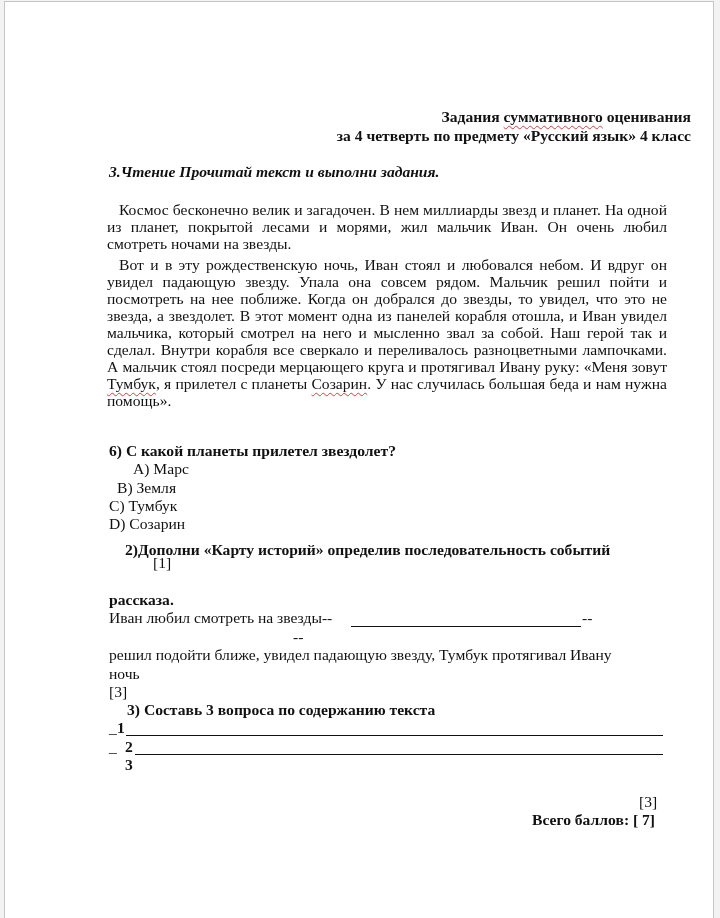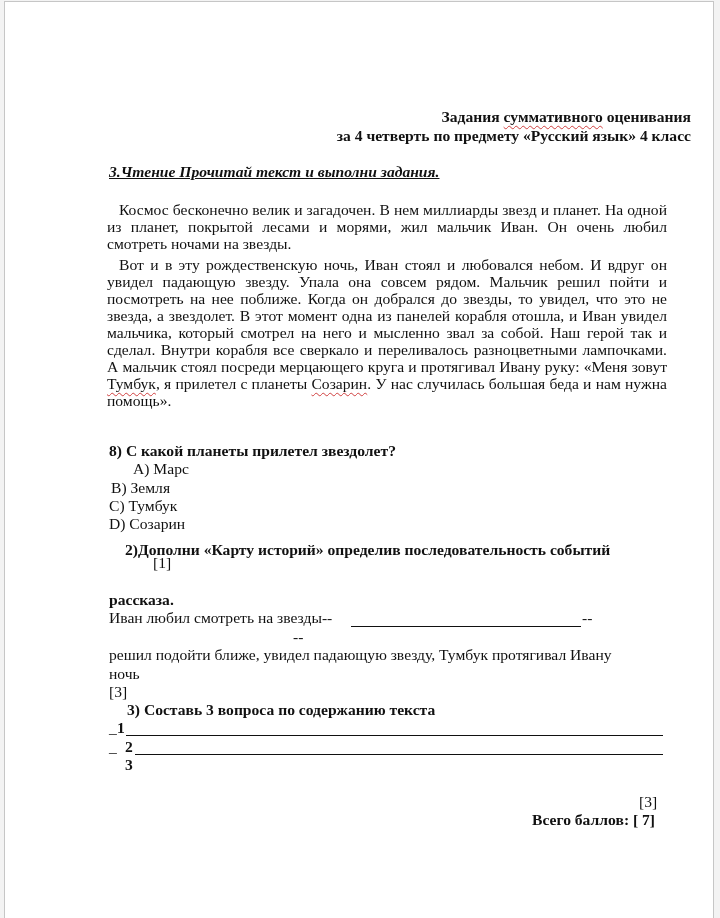--- a/index.html
+++ b/index.html
@@ -43,21 +43,20 @@
       font-size: 15.6px;
     }
     .spell {
       text-decoration: underline wavy #d04040;
       text-decoration-thickness: 1px;
       text-underline-offset: 3px;
     }
     .section-heading {
       font-weight: bold;
       font-style: italic;
-      text-decoration: underline;
     }
     .para {
       position: absolute;
       left: 0;
       width: 560px;
       text-align: justify;
       line-height: 17px;
       text-indent: 12px;
     }
     .bold { font-weight: bold; }
@@ -81,23 +80,23 @@
       <span>Задания </span><span class="spell">суммативного</span><span> оценивания</span>
     </div>
     <div class="title" style="top:125px;">за 4 четверть по предмету «Русский язык» 4 класс</div>
 
     <div class="abs section-heading" style="left:2px; top:161px;">3.Чтение  Прочитай текст и выполни задания.</div>
 
     <div class="para" style="top:199px;">Космос бесконечно велик и загадочен. В нем миллиарды звезд и планет. На одной из планет, покрытой лесами и морями, жил мальчик Иван. Он очень любил смотреть ночами на звезды.</div>
 
     <div class="para" style="top:254px;"><span>Вот и в эту рождественскую ночь, Иван стоял и любовался небом. И вдруг он увидел падающую звезду. Упала она совсем рядом. Мальчик решил пойти и посмотреть на нее поближе. Когда он добрался до звезды, то увидел, что это не звезда, а звездолет. В этот момент одна из панелей корабля отошла, и Иван увидел мальчика, который смотрел на него и мысленно звал за собой. Наш герой так и сделал. Внутри корабля все сверкало и переливалось разноцветными лампочками. А мальчик стоял посреди мерцающего круга и протягивал Ивану руку: «Меня зовут </span><span class="spell">Тумбук</span><span>, я прилетел с планеты </span><span class="spell">Созарин</span><span>. У нас случилась большая беда и нам нужна помощь».</span></div>
 
-    <div class="abs bold" style="left:2px; top:440px;">8) С какой планеты прилетел звездолет?</div>
+    <div class="abs bold" style="left:2px; top:440px;">6) С какой планеты прилетел звездолет?</div>
     <div class="abs" style="left:2px; top:458px;margin-left:24px;">A) Марс</div>
-    <div class="abs" style="left:4px; top:477px;text-align:center;">B) Земля</div>
+    <div class="abs" style="left:10px; top:477px;text-align:center;">B) Земля</div>
     <div class="abs" style="left:2px; top:495px;">C) Тумбук</div>
     <div class="abs" style="left:2px; top:513px;text-align:center;">D) Созарин</div>
 
     <div class="abs" style="left:46px; top:552px;">[1]</div>
 
     <div class="abs bold" style="left:2px; top:539px;margin-left:16px;">2)Дополни «Карту историй» определив последовательность событий</div>
     <div class="abs bold" style="left:2px; top:589px;">рассказа.</div>
 
     <div class="abs" style="left:2px; top:607px;">
       <span>Иван любил смотреть на звезды-- </span>

